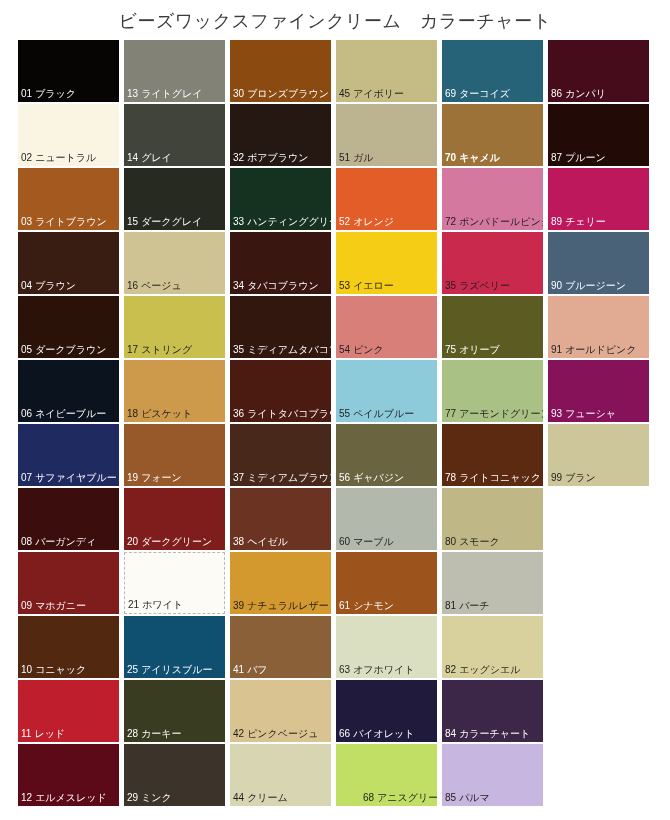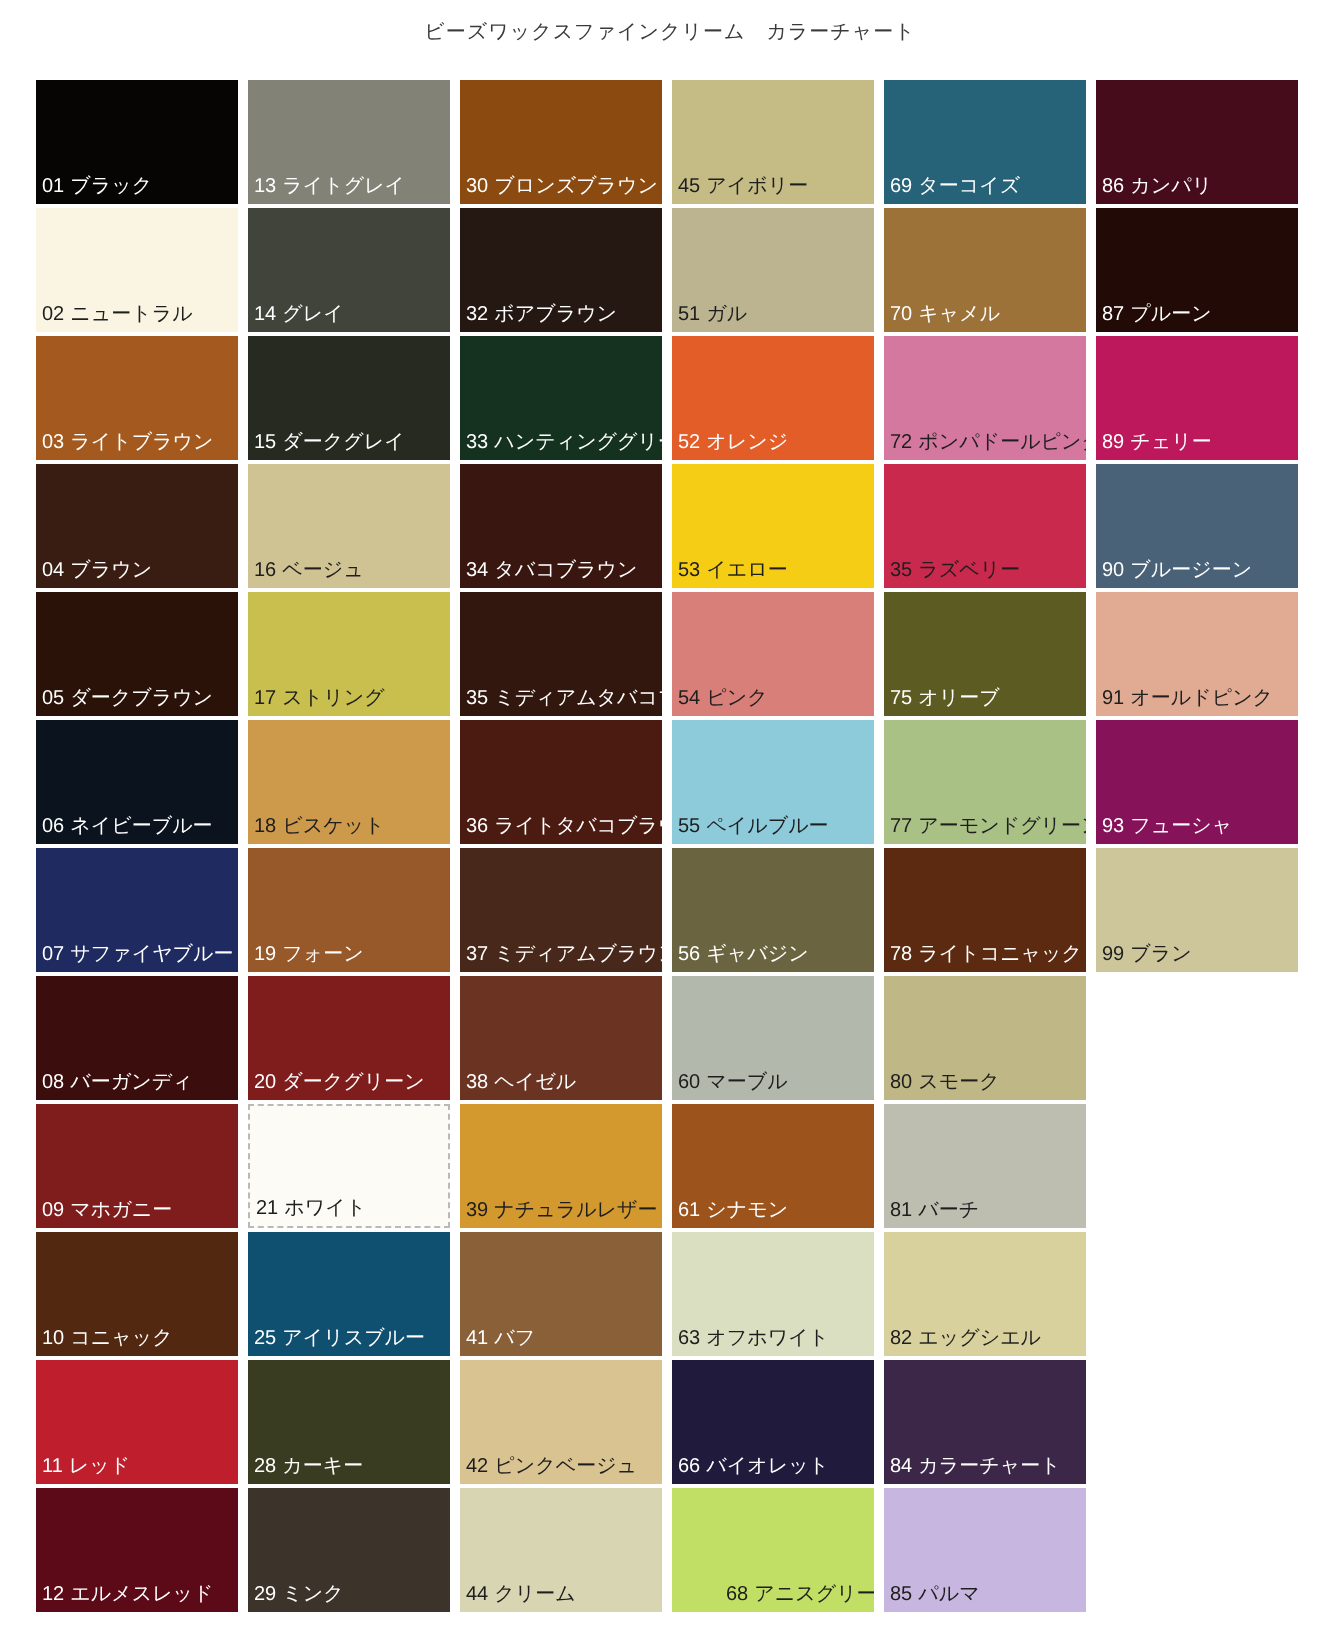--- a/index.html
+++ b/index.html
@@ -9,21 +9,21 @@
   }
   body {
     width: 670px;
     height: 820px;
     font-family: "Liberation Sans", "DejaVu Sans", sans-serif;
     overflow: hidden;
     position: relative;
   }
   #page-title {
     text-align: center;
-    font-size: 10px;
+    font-size: 18px;
     color: #3a3a3a;
     letter-spacing: 0.5px;
     padding-top: 9px;
     padding-bottom: 0;
     margin: 0;
     font-weight: normal;
     white-space: pre;
   }
   #chart-grid {
     position: absolute;
@@ -94,21 +94,21 @@
     <div class="swatch" style="background: rgb(64, 68, 58);">
       <div class="swatch-label" style="color: rgb(255, 255, 255);"><span class="code">14</span><span class="name">グレイ</span></div>
     </div>
     <div class="swatch" style="background: rgb(37, 24, 19);">
       <div class="swatch-label" style="color: rgb(255, 255, 255);"><span class="code">32</span><span class="name">ボアブラウン</span></div>
     </div>
     <div class="swatch" style="background: rgb(188, 179, 145);">
       <div class="swatch-label" style="color: rgb(30, 30, 30);"><span class="code">51</span><span class="name">ガル</span></div>
     </div>
     <div class="swatch" style="background: rgb(156, 114, 57);">
-      <div class="swatch-label" style="color: rgb(255, 255, 255);"><span class="code">70</span><span class="name">キャメル</span></div>
+      <div class="swatch-label" style="color: rgb(255, 255, 255); font-weight: bold;"><span class="code">70</span><span class="name">キャメル</span></div>
     </div>
     <div class="swatch" style="background: rgb(34, 10, 6);">
       <div class="swatch-label" style="color: rgb(255, 255, 255);"><span class="code">87</span><span class="name">プルーン</span></div>
     </div>
     <div class="swatch" style="background: rgb(164, 90, 30);">
       <div class="swatch-label" style="color: rgb(255, 255, 255);"><span class="code">03</span><span class="name">ライトブラウン</span></div>
     </div>
     <div class="swatch" style="background: rgb(39, 42, 33);">
       <div class="swatch-label" style="color: rgb(255, 255, 255);"><span class="code">15</span><span class="name">ダークグレイ</span></div>
     </div>

